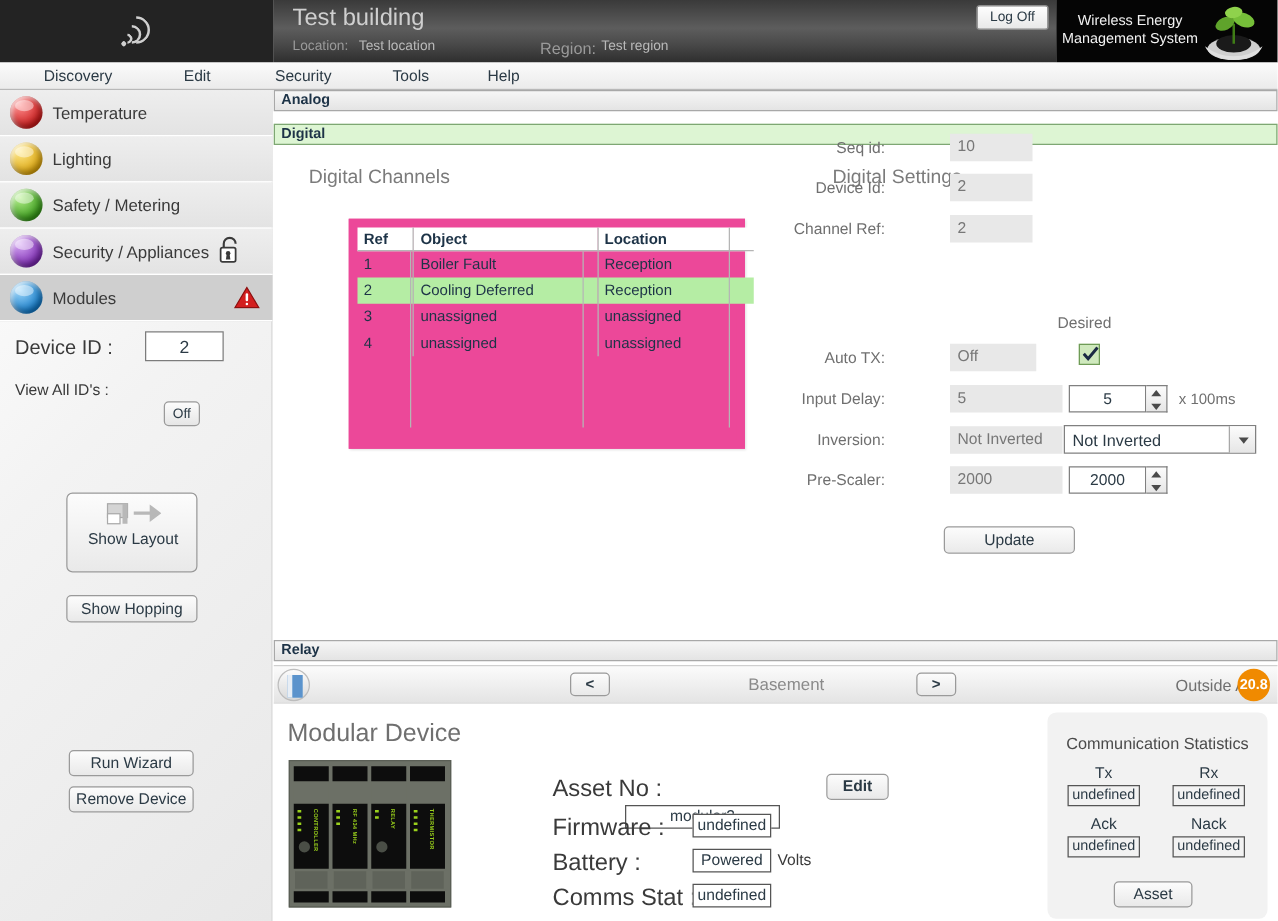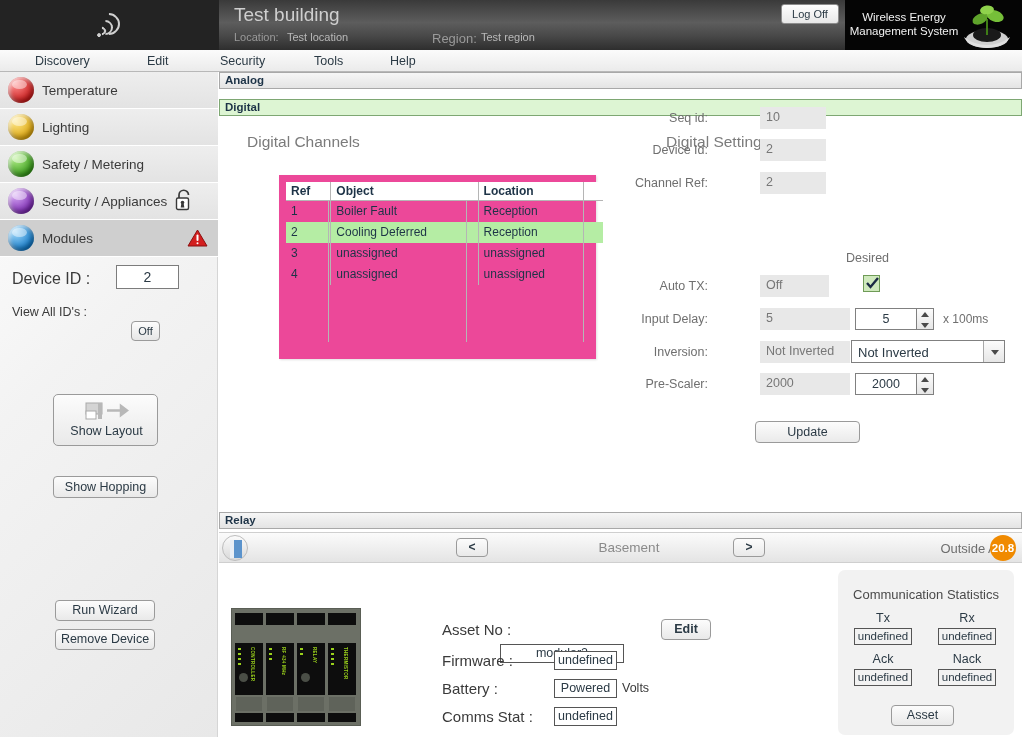--- a/index.html
+++ b/index.html
@@ -116,21 +116,21 @@
     font-size:14px; line-height:22px; color:#2b3a45;
   }
   #viewall-label { position:absolute; left:12px; top:233px; font-size:12.5px; color:#3a3a3a; }
   #viewall-btn {
     position:absolute; left:131px; top:249px; width:29px; height:20px;
     border:1px solid #9a9a9a; border-radius:4px;
     background:linear-gradient(to bottom,#fcfcfc,#e6e6e6);
     font-size:11px; line-height:18px; text-align:center; color:#2b3a45; cursor:pointer;
   }
   #show-layout-btn {
-    position:absolute; left:53px; top:322px; width:105px; height:52px;
+    position:absolute; left:53px; top:322px; width:105px; height:64px;
     border:1px solid #9a9a9a; border-radius:5px;
     background:linear-gradient(to bottom,#fcfcfc,#e9e9e9);
     cursor:pointer; text-align:center;
   }
   #layout-glyph { position:absolute; left:31px; top:7px; width:44px; height:18px; }
   #show-layout-label { position:absolute; left:0; top:29px; width:105px; font-size:12.5px; color:#2b3a45; }
   #show-hopping-btn {
     position:absolute; left:53px; top:404px; width:105px; height:22px;
     border:1px solid #9a9a9a; border-radius:4px;
     background:linear-gradient(to bottom,#fcfcfc,#e9e9e9);
@@ -278,21 +278,21 @@
   .mod-col { position:absolute; top:4px; width:28px; height:110px; }
   .mod-head { position:absolute; top:0; left:0; width:28px; height:12px; background:#0d0d0d; }
   .mod-ant { position:absolute; top:13px; left:0; width:28px; height:16px; background:#6c7066; }
   .mod-body { position:absolute; top:30px; left:0; width:28px; height:52px; background:#0d0d0d; }
   .mod-vent { position:absolute; top:84px; left:1px; width:26px; height:14px; background:#5f635a; }
   .mod-foot { position:absolute; top:100px; left:0; width:28px; height:9px; background:#0d0d0d; }
   .mod-text { position:absolute; color:#9ad11c; font-size:4.5px; writing-mode:vertical-rl; left:15px; top:4px; letter-spacing:.3px; font-weight:bold; }
   .mod-led { position:absolute; left:3px; width:3px; height:2px; background:#9ad11c; }
   .mod-knob { position:absolute; left:4px; top:30px; width:9px; height:9px; border-radius:50%; background:#4a4e46; }
 
-  .d-label { position:absolute; font-size:15px; color:#3a3a3a; }
+  .d-label { position:absolute; font-size:19px; color:#3a3a3a; }
   .d-box {
     position:absolute; height:19px; border:1px solid #555; background:#fff;
     font-size:12.5px; color:#2b3a45; text-align:center; line-height:17px;
   }
   #edit-btn {
     position:absolute; left:661px; top:619px; width:50px; height:21px;
     border:1px solid #9a9a9a; border-radius:4px;
     background:linear-gradient(to bottom,#fcfcfc,#e9e9e9);
     font-size:12.5px; font-weight:bold; line-height:19px; text-align:center; color:#2b3a45; cursor:pointer;
   }
@@ -543,20 +543,21 @@
     </svg>
   </div>
   <div id="prev-btn">&lt;</div>
   <div id="zone-name">Basement</div>
   <div id="next-btn">&gt;</div>
   <div id="outside-air-label">Outside Air</div>
   <div id="outside-air-badge">20.8</div>
 </div>
 
 <div id="detail">
+  <div id="device-type-title">Modular Device</div>
 
   <div id="device-photo">
     <div class="mod-col" style="left:3px;">
       <div class="mod-head"></div>
         <div class="mod-ant"></div>
       <div class="mod-body">
         <div class="mod-led" style="top:5px;"></div>
           <div class="mod-led" style="top:10px;"></div>
         <div class="mod-led" style="top:15px;"></div>
           <div class="mod-led" style="top:20px;"></div>

